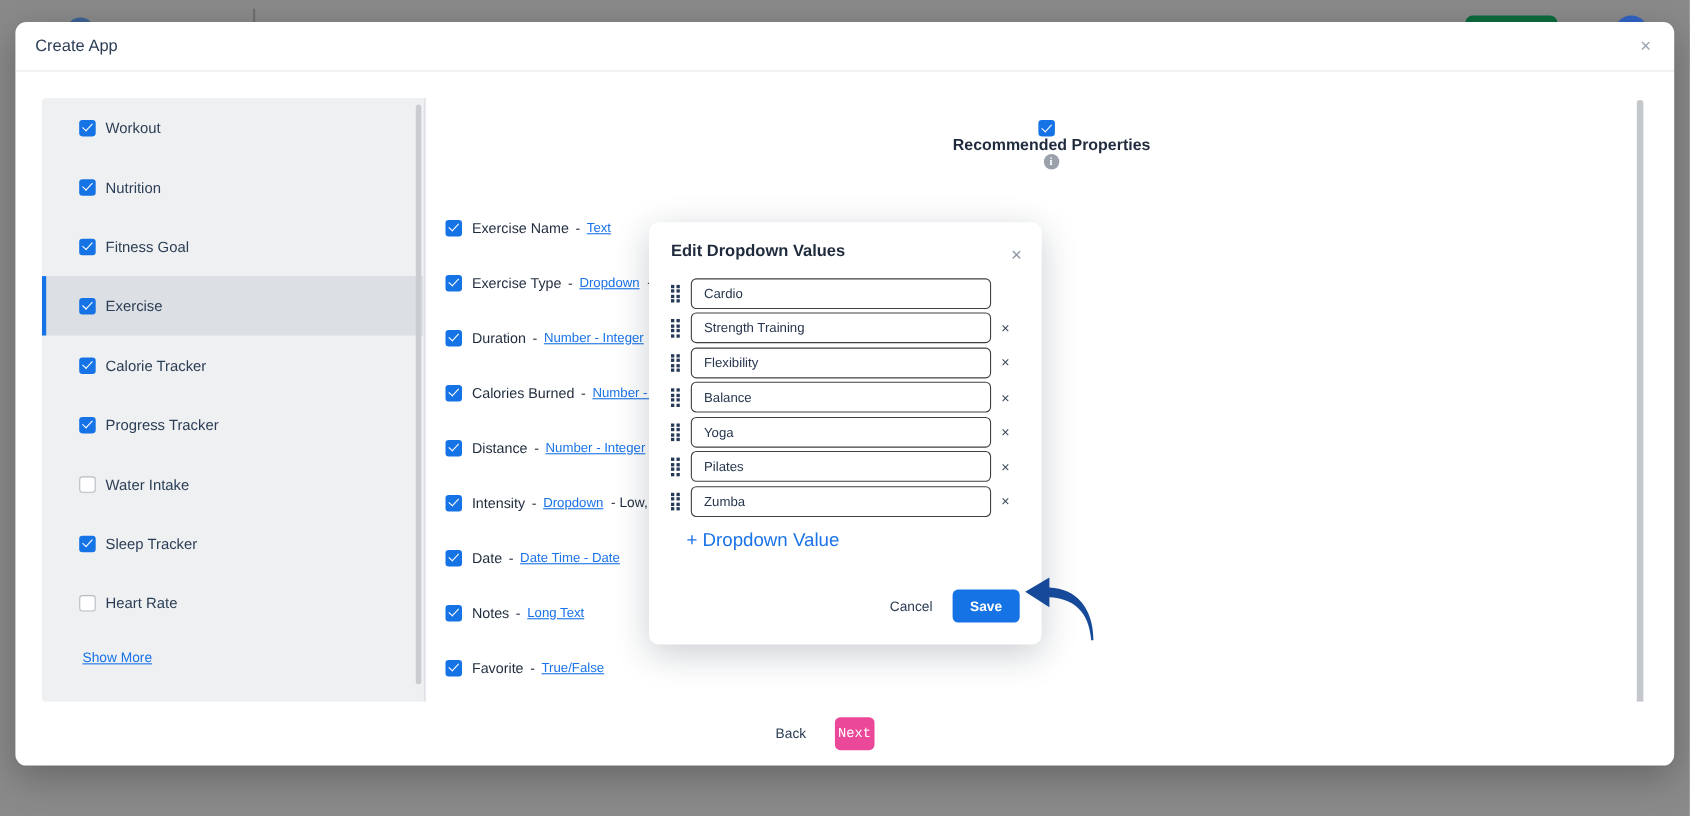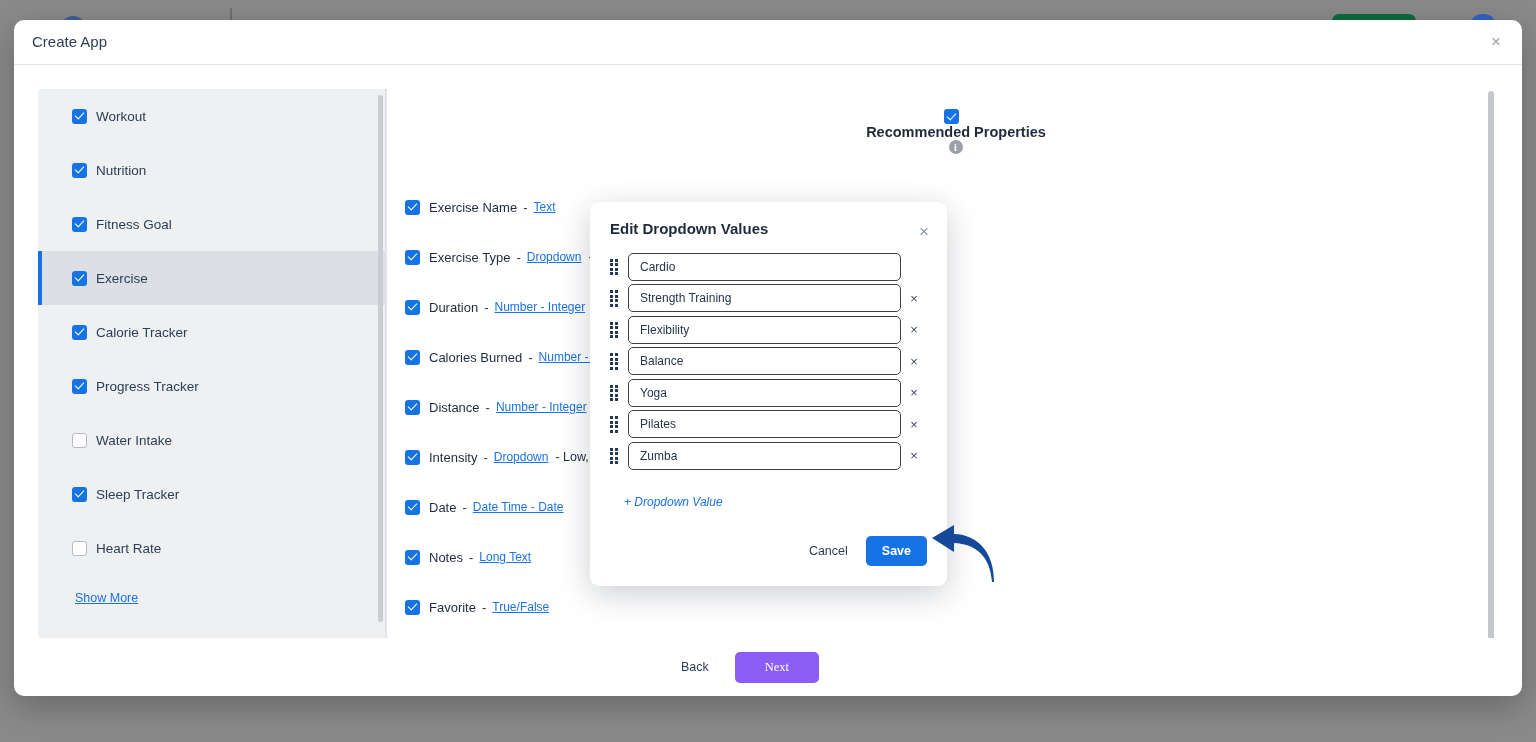--- a/index.html
+++ b/index.html
@@ -233,25 +233,25 @@
     justify-content: center;
     padding-right: 36px;
     gap: 26px;
   }
   .btn-back {
     font-size: 12.5px; color: #2c3e55;
     background: none; border: none; cursor: pointer;
     font-family: "Liberation Sans", sans-serif;
   }
   .btn-next {
-    background: #8b5cf6; color: #fff;
+    background: #ec4899; color: #fff;
     border: none; border-radius: 5px;
     font-size: 12.5px;
-    padding: 8px 30px; cursor: pointer;
-    font-family: Liberation Serif, serif;
+    padding: 8px 3px; cursor: pointer;
+    font-family: Liberation Mono, monospace;
   }
 
   
   .modal {
     position: absolute;
     left: 590px; top: 202px;
     width: 357px; height: 384px;
     background: #ffffff;
     border-radius: 9px;
     box-shadow: 0 8px 32px rgba(20,30,50,.22);
@@ -298,23 +298,23 @@
   }
   .dd-del {
     width: 26px; flex: none;
     background: none; border: none;
     color: #3c4a5e; font-size: 13px;
     cursor: pointer; text-align: center;
     font-family: "Liberation Sans", sans-serif;
   }
   .dd-del.hidden { visibility: hidden; cursor: default; }
   .dd-add {
-    margin-top: 23px; margin-left: 20px;
-    font-size: 12px; color: #1a73e8;
-    cursor: pointer; display: inline-block; font-style: italic;
+    margin-top: 9px; margin-left: 20px;
+    font-size: 17px; color: #1a73e8;
+    cursor: pointer; display: inline-block;
   }
   .modal-actions {
     position: absolute;
     right: 20px; bottom: 20px;
     display: flex; align-items: center; gap: 18px;
   }
   .btn-cancel {
     font-size: 12.5px; color: #2c3e55;
     background: none; border: none; cursor: pointer;
     font-family: "Liberation Sans", sans-serif;

